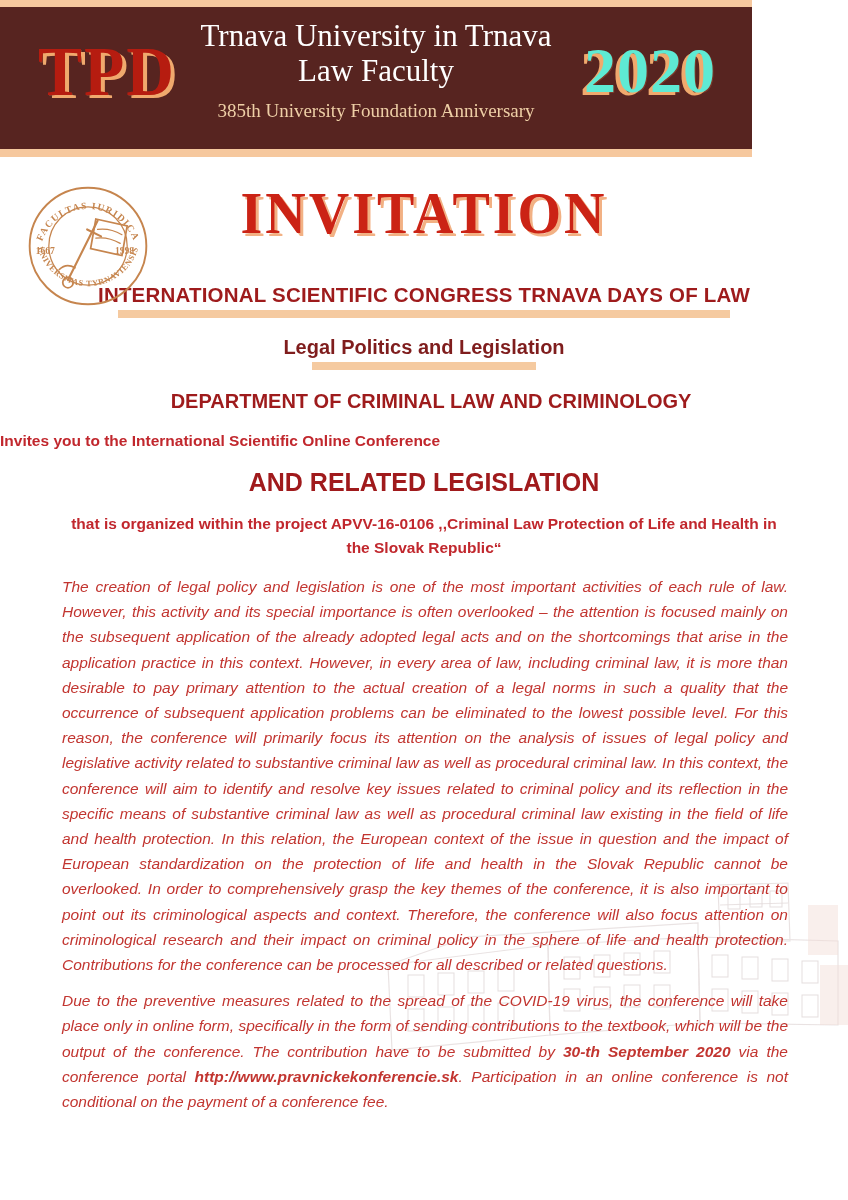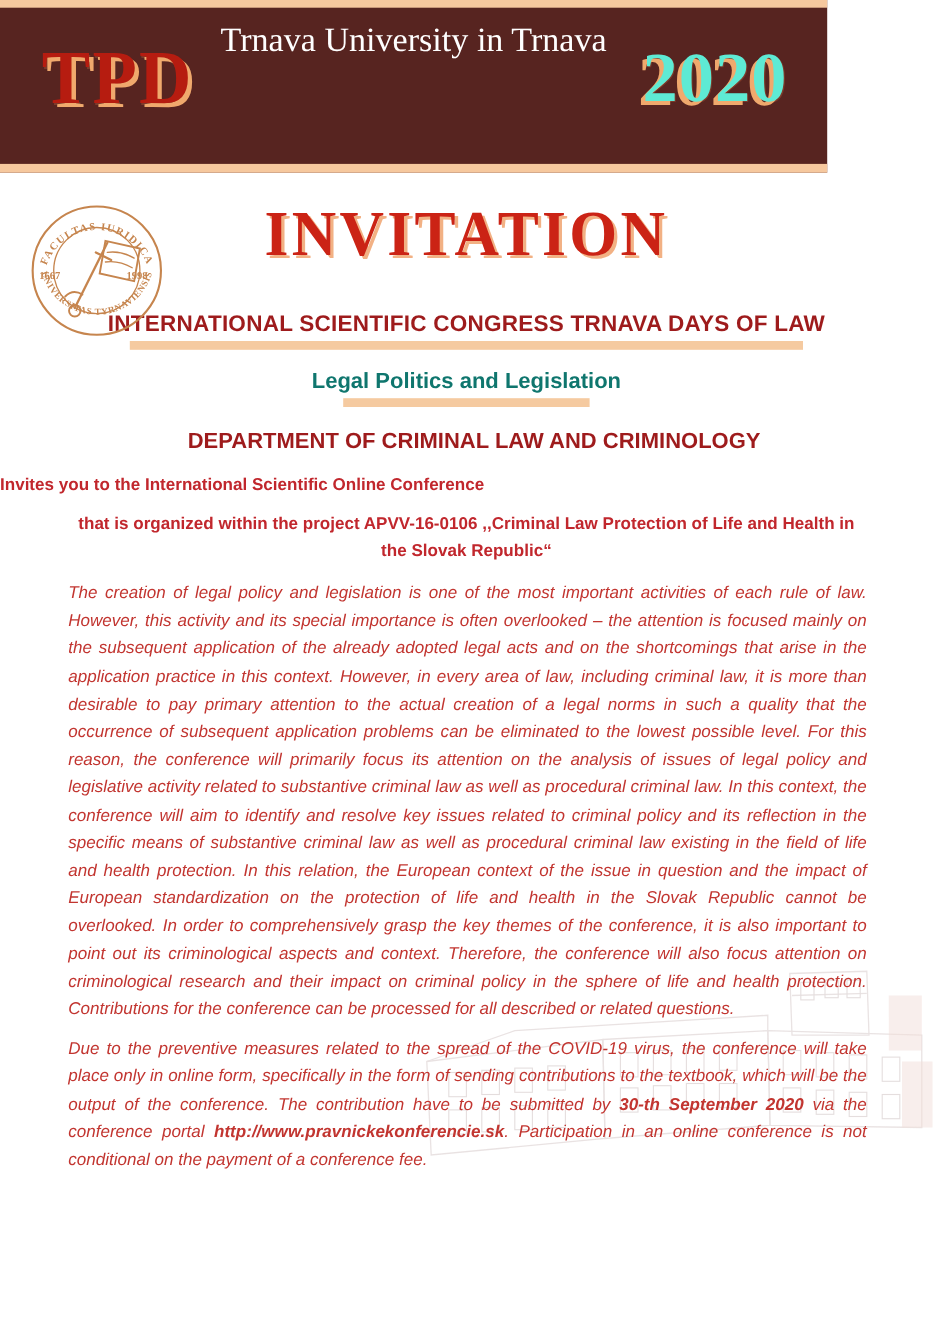--- a/index.html
+++ b/index.html
@@ -46,21 +46,21 @@
     text-shadow:3px 3px 0 #f2b184;
     transform:scaleY(1.04);
   }
   .congress-line1 {
     margin-top:38px; text-align:center;
     font-size:20.5px; font-weight:bold; color:#9e1b1c; letter-spacing:0.2px;
   }
   .underline-bar { background:#f5caa0; height:8px; margin:3px auto 0 auto; }
   .bar1 { width:612px; }
   .bar2 { width:224px; }
-  .congress-line2 { margin-top:18px; text-align:center; font-size:20px; font-weight:bold; color:#0f766e; }
+  .congress-line2 { margin-top:18px; text-align:center; font-size:20px; font-weight:bold; color:#7f1d1d; }
   .congress-line3 { margin-top:20px; text-align:center; font-size:20px; font-weight:bold; color:#9e1b1c;padding-left:14px; }
   .congress-line4 { margin-top:19px; font-size:15.5px; font-weight:bold; color:#c1272d; }
   .conference-title {
     margin:15px auto 0 auto; width:760px; text-align:center;
     font-size:25px; line-height:35px; font-weight:bold; color:#a01a1c;
   }
   .project-note {
     margin:12px auto 0 auto; width:714px; text-align:center;
     font-size:15.5px; line-height:24px; font-weight:bold; color:#c1272d;
   }
@@ -79,20 +79,22 @@
   }
 </style>
 </head>
 <body>
 
 <div class="header">
   <div class="peach-bar-top"></div>
   <div class="tpd-logo">TPD</div>
   <div class="header-center">
     <div class="header-title">Trnava University in Trnava</div>
+    <div class="header-title">Law Faculty</div>
+    <div class="anniversary">385th University Foundation Anniversary</div>
   </div>
   <div class="year-2020">2020</div>
   <div class="peach-bar-bottom"></div>
 </div>
 
 <div class="seal">
   <svg viewBox="0 0 170 170" width="148" height="152">
     <g fill="none" stroke="#c6854e" stroke-width="2.2">
       <circle cx="85" cy="85" r="67"></circle>
       <circle cx="85" cy="85" r="45" stroke-width="1.4"></circle>
@@ -127,20 +129,21 @@
 <div class="congress-line1">INTERNATIONAL SCIENTIFIC CONGRESS TRNAVA DAYS OF LAW</div>
 <div class="underline-bar bar1"></div>
 
 <div class="congress-line2">Legal Politics and Legislation</div>
 <div class="underline-bar bar2"></div>
 
 <div class="congress-line3">DEPARTMENT OF CRIMINAL LAW AND CRIMINOLOGY</div>
 <div class="congress-line4">Invites you to the International Scientific Online Conference</div>
 
 <div class="conference-title">
+  <div>AND RELATED LEGISLATION</div>
 </div>
 
 <div class="project-note">that is organized within the project APVV-16-0106 ,,Criminal Law Protection of Life and Health in the Slovak Republic“</div>
 
 <svg class="watermark" viewBox="0 0 480 225">
   <g fill="none" stroke="#d8cccc" stroke-width="1.2">
     <path d="M 20 120 L 180 100 L 182 190 L 24 205 Z"></path>
     <path d="M 180 100 L 330 92 L 332 178 L 182 190 Z"></path>
     <path d="M 330 92 L 470 96 L 470 180 L 332 178 Z"></path>
     <path d="M 20 120 L 100 92 L 330 78 L 330 92"></path>

